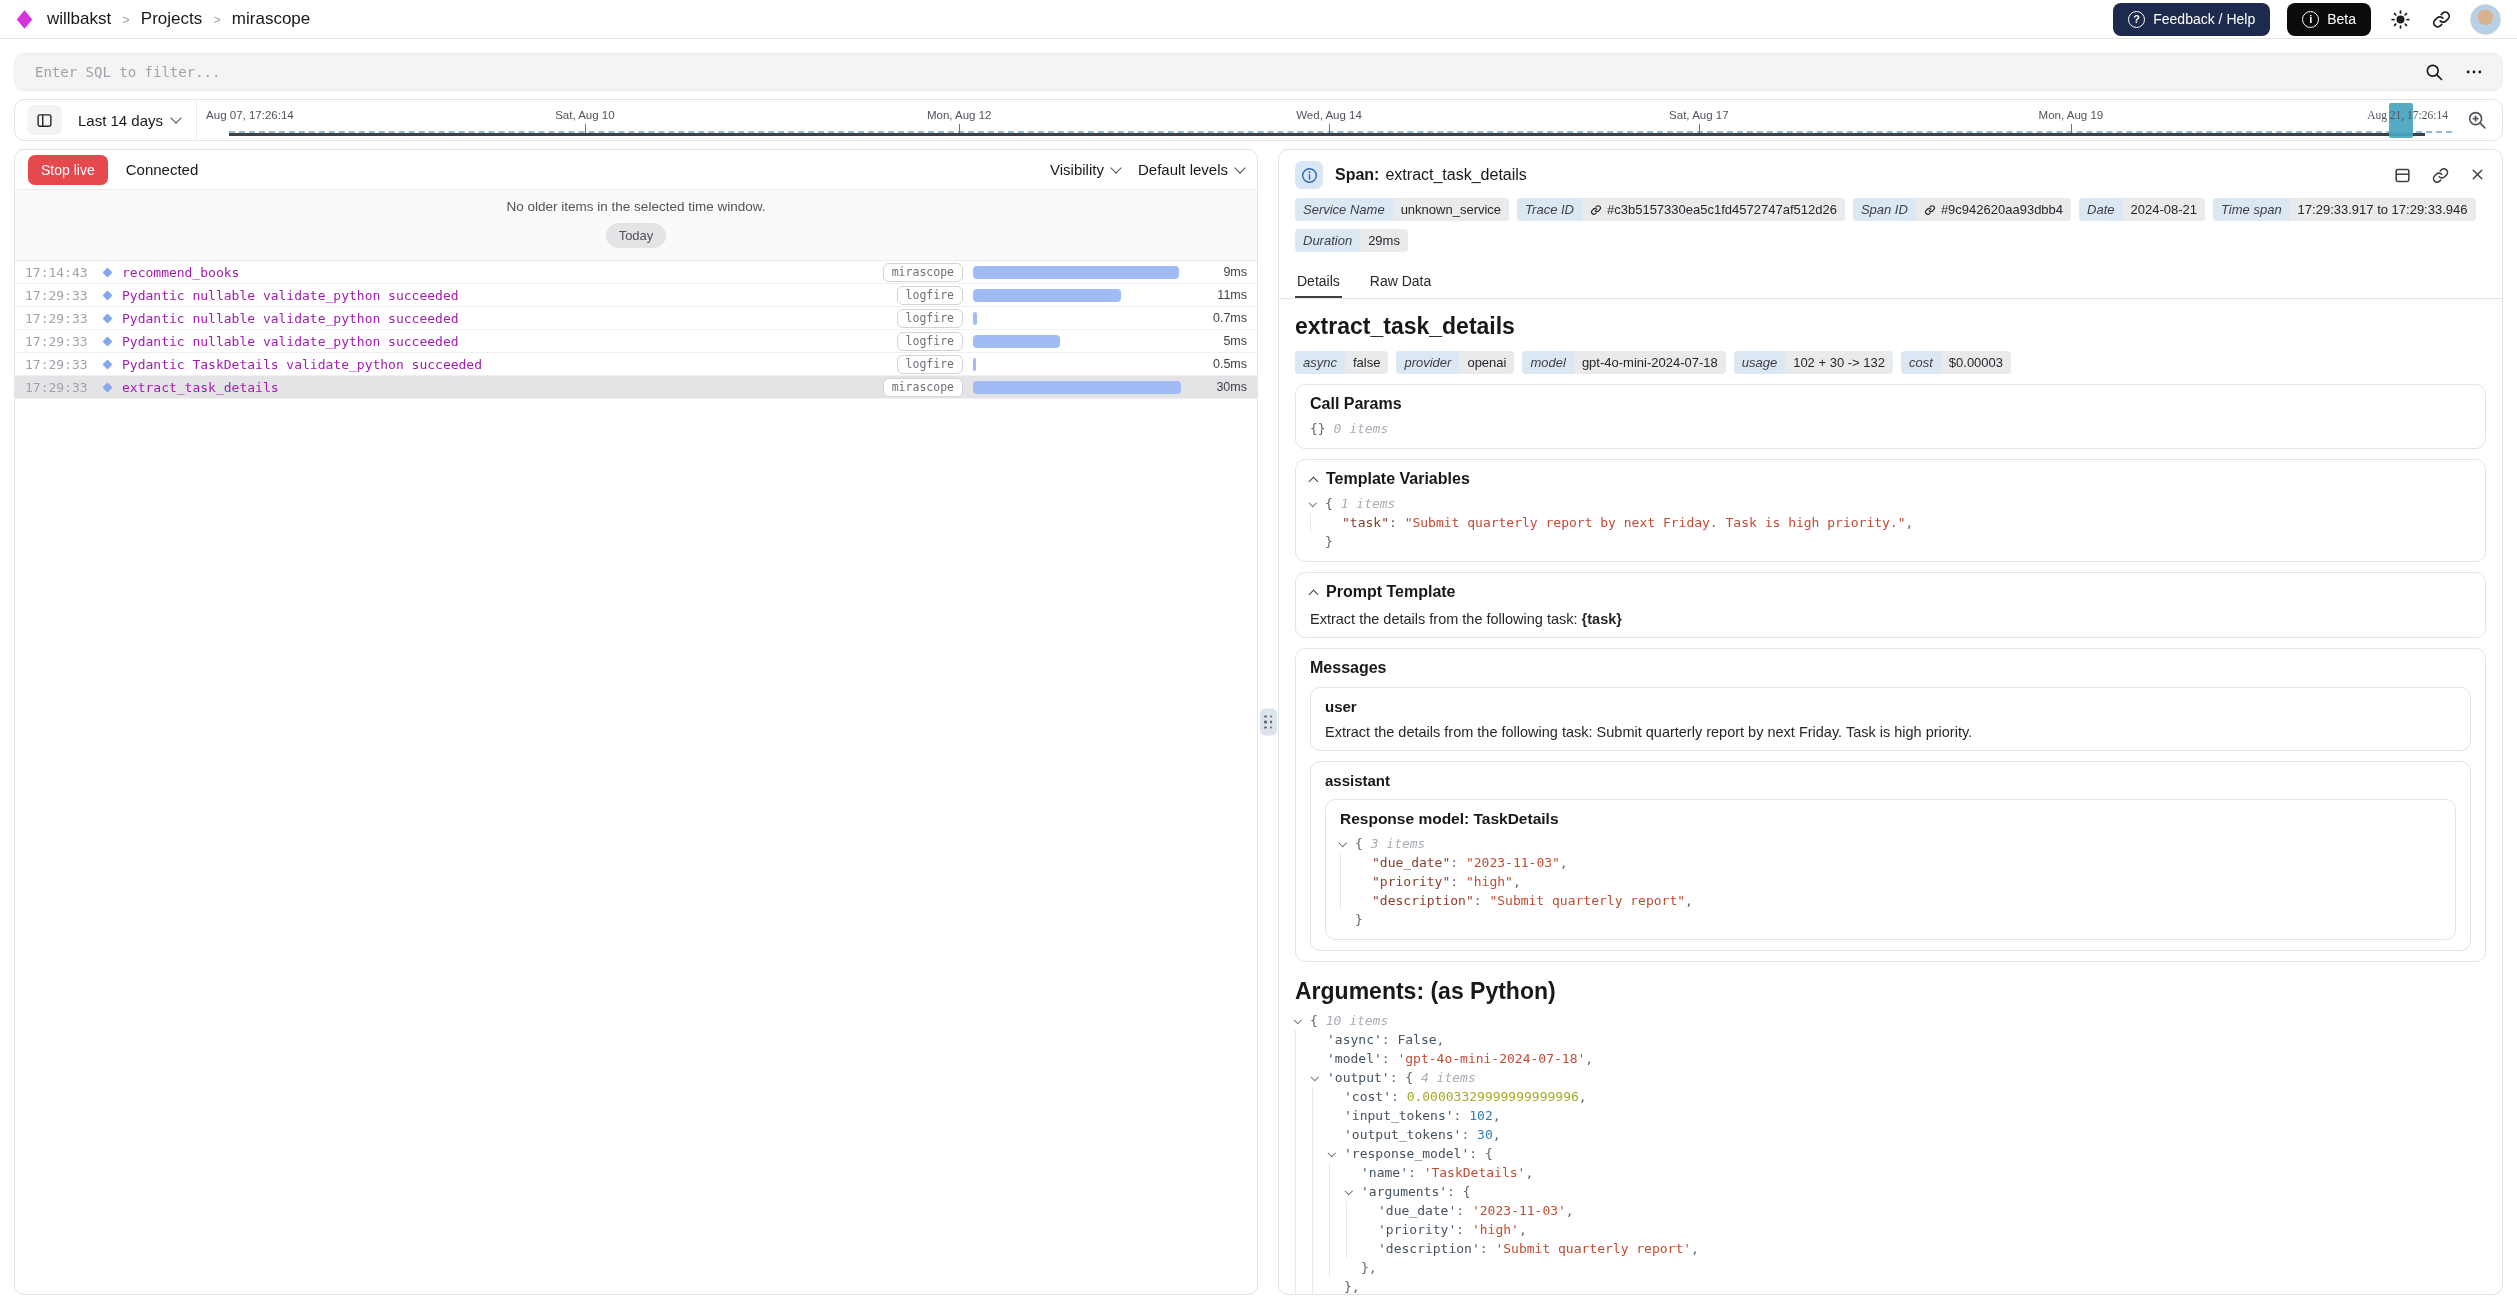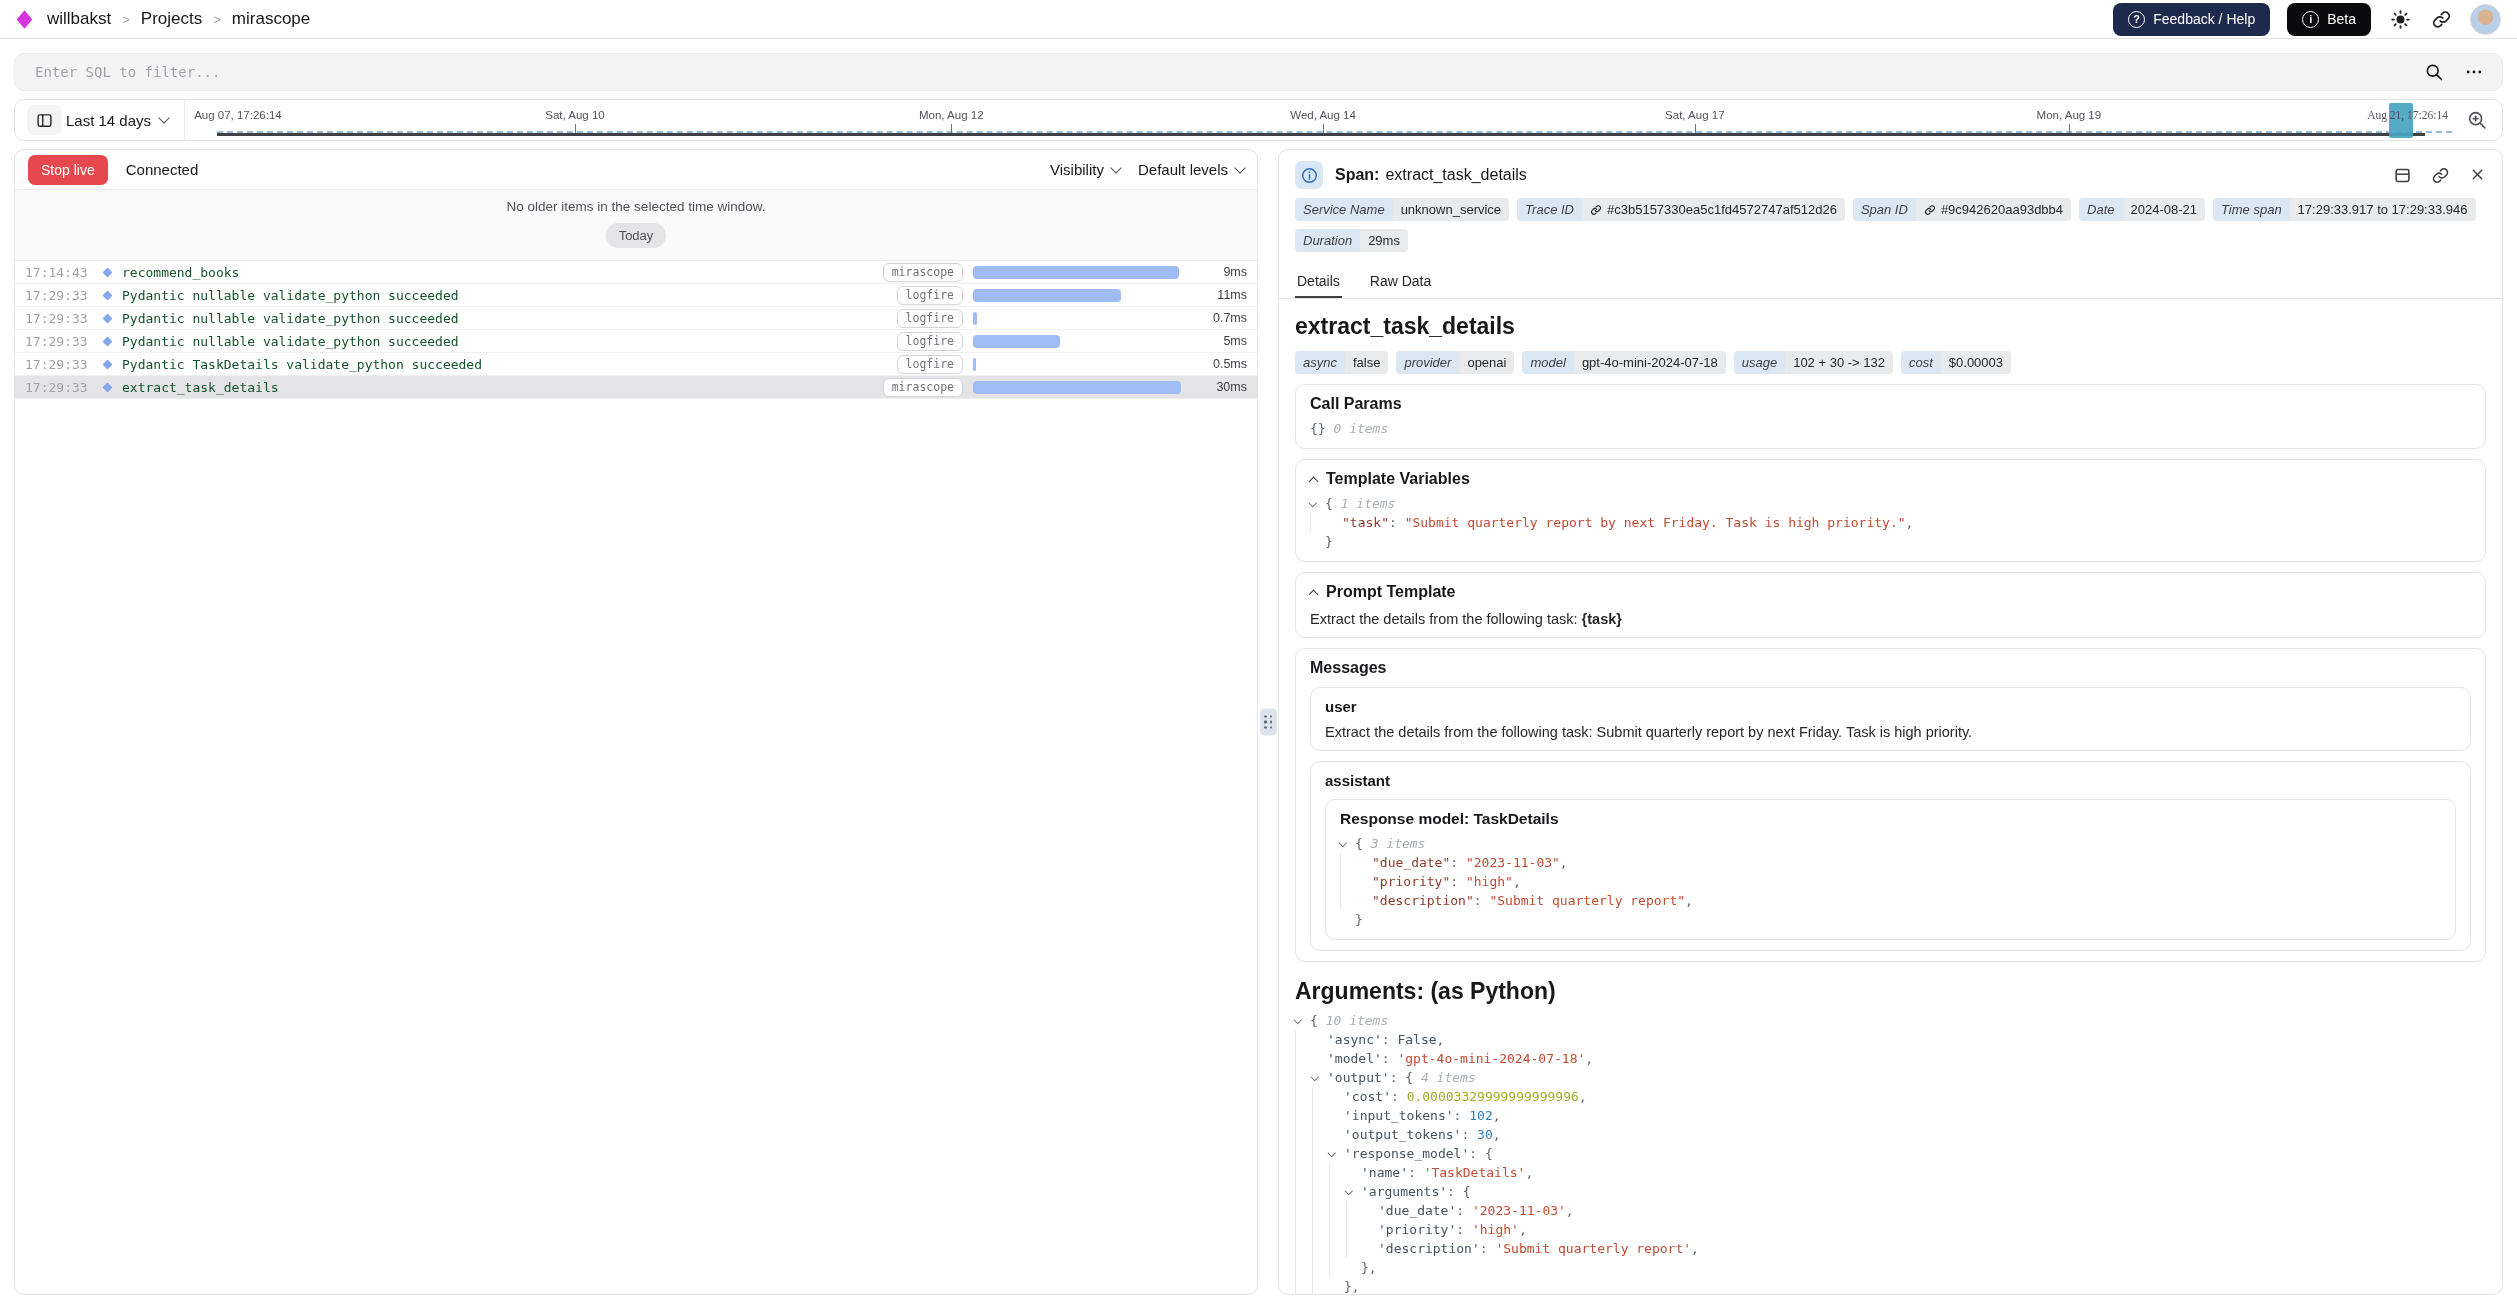--- a/index.html
+++ b/index.html
@@ -27,21 +27,21 @@
     background:radial-gradient(circle at 50% 42%,#d9b28f 0 34%,#b7d0e8 35% 100%)}
 
   
   .filterbar{margin:14px 14px 0;height:38px;background:#f4f4f5;border:1px solid #ececee;border-radius:10px;display:flex;align-items:center;padding:0 18px;gap:20px}
   .filter-input{flex:1;font-family:"DejaVu Sans Mono",monospace;font-size:14px;color:#27272a;background:transparent;border:none;outline:none}
   .filter-input::placeholder{color:#a1a1aa}
   .filter-icon{color:#18181b;display:flex;cursor:pointer}
 
   
   .timelinebar{margin:8px 14px 0;height:42px;border:1px solid #e4e4e7;border-radius:10px;display:flex;align-items:stretch;position:relative;background:#fff}
-  .tl-left{display:flex;align-items:center;gap:0;padding:0 12px;border-right:1px solid #ececee}
+  .tl-left{display:flex;align-items:center;gap:12px;padding:0 12px;border-right:1px solid #ececee}
   .tl-toggle{width:35px;height:30px;background:#f4f4f5;border-radius:7px;display:flex;align-items:center;justify-content:center;color:#27272a;cursor:pointer}
   .tl-range{display:flex;align-items:center;gap:9px;font-size:15px;color:#18181b;cursor:pointer;padding:0 4px;white-space:nowrap}
   .chev{width:8px;height:8px;border-right:1.6px solid #52525b;border-bottom:1.6px solid #52525b;transform:rotate(45deg);display:inline-block;margin-top:-4px}
   .chev-up{transform:rotate(-135deg);margin-top:4px}
   .tl-track{flex:1;position:relative;overflow:hidden}
   .tl-tick{position:absolute;top:9px;transform:translateX(-50%);font-size:11.5px;color:#52525b;white-space:nowrap}
   .tl-tickline{position:absolute;top:24px;width:1px;height:9px;background:#71717a}
   .tl-dash{position:absolute;left:1.4%;right:0;bottom:7px;border-top:2px dashed #93bdd9}
   .tl-solid{position:absolute;left:1.4%;bottom:4px;height:3px;background:#3f3f46;width:97.4%}
   .tl-sel{position:absolute;top:3px;bottom:2px;width:24px;border-radius:2px;background:#48a4c0;opacity:.93}
@@ -62,21 +62,21 @@
   .connected{font-size:15px;color:#18181b}
   .lp-spacer{flex:1}
   .lp-dd{display:flex;align-items:center;gap:8px;font-size:15px;color:#18181b;cursor:pointer;white-space:nowrap}
   .lp-empty{background:#fafafa;text-align:center;padding:9px 0 12px;border-bottom:1px solid #ececee}
   .lp-empty-msg{font-size:13.5px;color:#52525b}
   .today-pill{display:inline-block;margin-top:9px;background:#e4e4e7;color:#52525b;font-size:13px;padding:5px 13px;border-radius:999px;cursor:pointer}
   .log-row{display:flex;align-items:center;height:23px;padding:0 10px;border-bottom:1px solid #f0f0f2;font-family:"DejaVu Sans Mono",monospace;font-size:13px;cursor:pointer}
   .log-row.selected{background:#e4e4e7}
   .log-time{color:#a1a1aa;width:76px;flex:0 0 auto}
   .log-diamond{width:9px;height:9px;background:#84a7ee;transform:rotate(45deg) scale(.8);border-radius:1.5px;margin:0 10px 0 2px;flex:0 0 auto}
-  .log-name{color:#14532d;flex:1;white-space:nowrap;overflow:hidden}
+  .log-name{color:#a21caf;flex:1;white-space:nowrap;overflow:hidden}
   .log-tag{border:1px solid #d4d4d8;border-radius:6px;color:#71717a;font-size:11.5px;padding:1.5px 8px;flex:0 0 auto;background:#fff}
   .log-barwrap{width:212px;margin:0 10px;flex:0 0 auto;display:flex}
   .log-bar{height:13px;border-radius:4px;background:#9fbcf4;min-width:2px}
   .log-dur{width:52px;text-align:right;font-family:"Liberation Sans",sans-serif;font-size:12.5px;color:#3f3f46;flex:0 0 auto}
 
   
   .rp-header{display:flex;align-items:center;gap:12px;padding:11px 16px 5px;flex:0 0 auto}
   .info-chip{width:28px;height:28px;border-radius:7px;background:#d8e6f6;color:#2d6cb5;display:flex;align-items:center;justify-content:center;flex:0 0 auto}
   .rp-title{font-size:16px;color:#18181b;white-space:nowrap}
   .rp-title b{font-weight:700}

